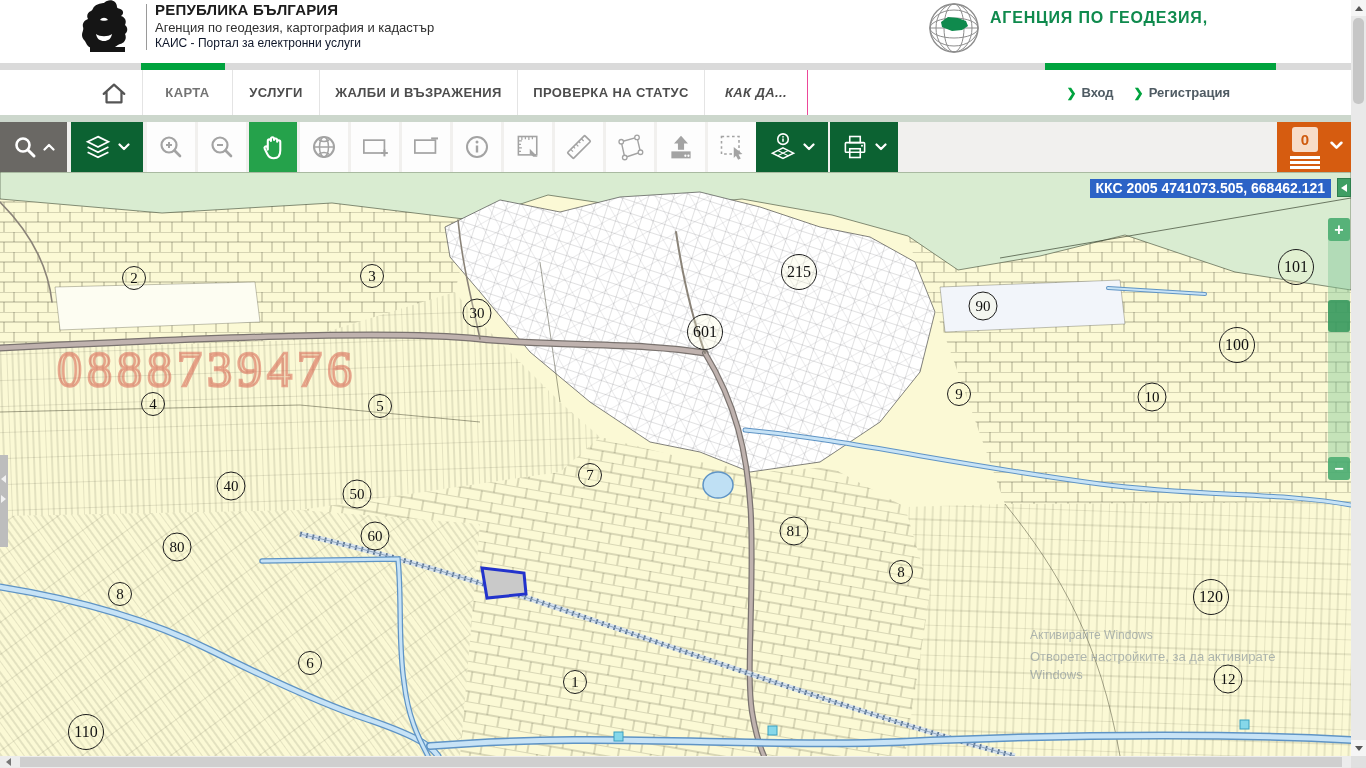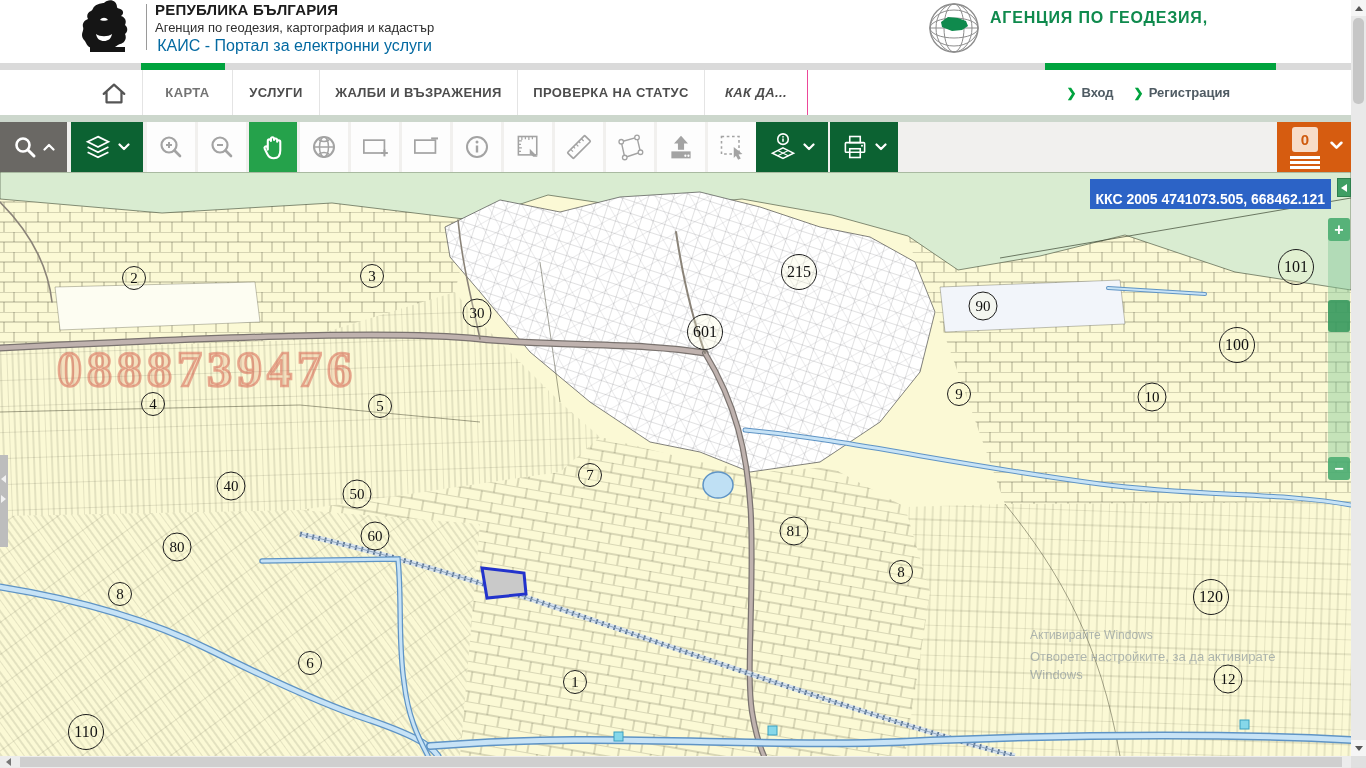--- a/index.html
+++ b/index.html
@@ -7,21 +7,21 @@
               font-family:"Liberation Sans", sans-serif; }
   .page { position:relative; width:1366px; height:768px; overflow:hidden; background:#fff; }
 
   
   .header { position:absolute; top:0; left:0; width:1366px; height:63px; background:#fff; }
   .lion-logo { position:absolute; left:78px; top:0; width:59px; height:54px; }
   .hdr-divider { position:absolute; left:146px; top:4px; width:1px; height:46px; background:#9a9a9a; }
   .hdr-text { position:absolute; left:155px; top:1px; line-height:1.25; }
   .hdr-title { font-size:15px; font-weight:bold; color:#1c1c1c; letter-spacing:.2px; }
   .hdr-sub { font-size:13px; color:#2e2e2e; }
-  .hdr-sub2 { font-size:16px; color:#0369a1;text-align:center; }
+  .hdr-sub2 { font-size:12px; color:#0f172a; }
   .globe-logo { position:absolute; left:928px; top:2px; width:52px; height:52px; }
   .brand-text { position:absolute; left:990px; top:8px; font-size:16px; font-weight:bold;
                 color:#0f8a4d; letter-spacing:.8px; line-height:1.22; }
 
   
   .indbar { position:absolute; top:63px; left:0; width:1366px; height:7px; background:#dadada; }
   .indbar .seg-left { position:absolute; left:141px; top:0; width:84px; height:7px; background:#00a33e; }
   .indbar .seg-right { position:absolute; left:1045px; top:0; width:231px; height:7px; background:#00a33e; }
   .indbar .tri { position:absolute; left:172px; top:7px; width:0; height:0;
                  border-left:10px solid transparent; border-right:10px solid transparent;
@@ -62,21 +62,21 @@
                 color:#cf5a0e; font-weight:bold; font-size:15px; }
   .cart-lines span { position:absolute; left:13px; width:30px; height:3px; background:#fff; }
   .cart-chev { position:absolute; right:8px; top:19px; }
 
   
   .map { position:absolute; top:172px; left:0; width:1351px; height:584px; overflow:hidden;
          background:#fbf9d5; cursor:grab; }
   .map svg.basemap { position:absolute; left:0; top:0; }
 
   .coordbar { position:absolute; top:7px; right:20px; background:#2c63c6; color:#fff;
-              font-size:14px; font-weight:bold; padding:12px 6px 2px; white-space:nowrap; }
+              font-size:14px; font-weight:bold; padding:1px 6px 2px; white-space:nowrap; }
   .panel-toggle { position:absolute; top:6px; right:0; width:14px; height:19px; background:#3f9e63;
                   border:1px solid #2e7f4d; display:flex; align-items:center; justify-content:center; }
   .panel-toggle i { width:0; height:0; border-top:4px solid transparent; border-bottom:4px solid transparent;
                     border-right:6px solid #fff; }
 
   .zoomctl { position:absolute; right:1px; top:46px; width:22px; height:262px;
              background:rgba(130,200,150,.45); border-radius:3px; }
   .zoomctl .zbtn { position:absolute; left:0; width:22px; height:23px; background:rgba(70,170,110,.85);
                    color:#fff; font-size:16px; font-weight:bold; display:flex; align-items:center;
                    justify-content:center; border-radius:3px; cursor:pointer; }
@@ -91,21 +91,21 @@
   .leftstrip .ra { top:40px; border-left:5px solid #f2f2f2; }
 
   .cnum { position:absolute; transform:translate(-50%,-50%); border:1.5px solid #1d1d1d;
           border-radius:50%; display:flex; align-items:center; justify-content:center;
           font-family:"Liberation Serif", serif; color:#111; background:rgba(252,250,213,.25); }
   .c1 { width:24px; height:24px; font-size:15px; }
   .c2 { width:29px; height:29px; font-size:15px; }
   .c3 { width:36px; height:36px; font-size:16px; }
 
   .phone-wm { position:absolute; left:57px; top:168px; font-family:"Liberation Serif", serif;
-              font-weight:bold; font-size:50px; letter-spacing:5px; color:rgba(217,106,85,.18);
+              font-weight:normal; font-size:50px; letter-spacing:5px; color:rgba(217,106,85,.18);
               -webkit-text-stroke:2.5px rgba(217,106,85,.55); }
   .win-wm { position:absolute; left:1030px; top:457px; color:rgba(125,138,150,.6); }
   .win-wm .l1 { font-size:12px; line-height:1.1; }
   .win-wm .l2 { font-size:13px; margin-top:6px; line-height:1.35; }
 
   
   .vscroll { position:absolute; right:0; top:0; width:15px; height:756px; background:#e9e9e9; }
   .vscroll .btn { position:absolute; left:0; width:15px; height:16px; background:#f5f5f5;
                   display:flex; align-items:center; justify-content:center; }
   .vscroll .up { top:0; } .vscroll .down { bottom:0; }

